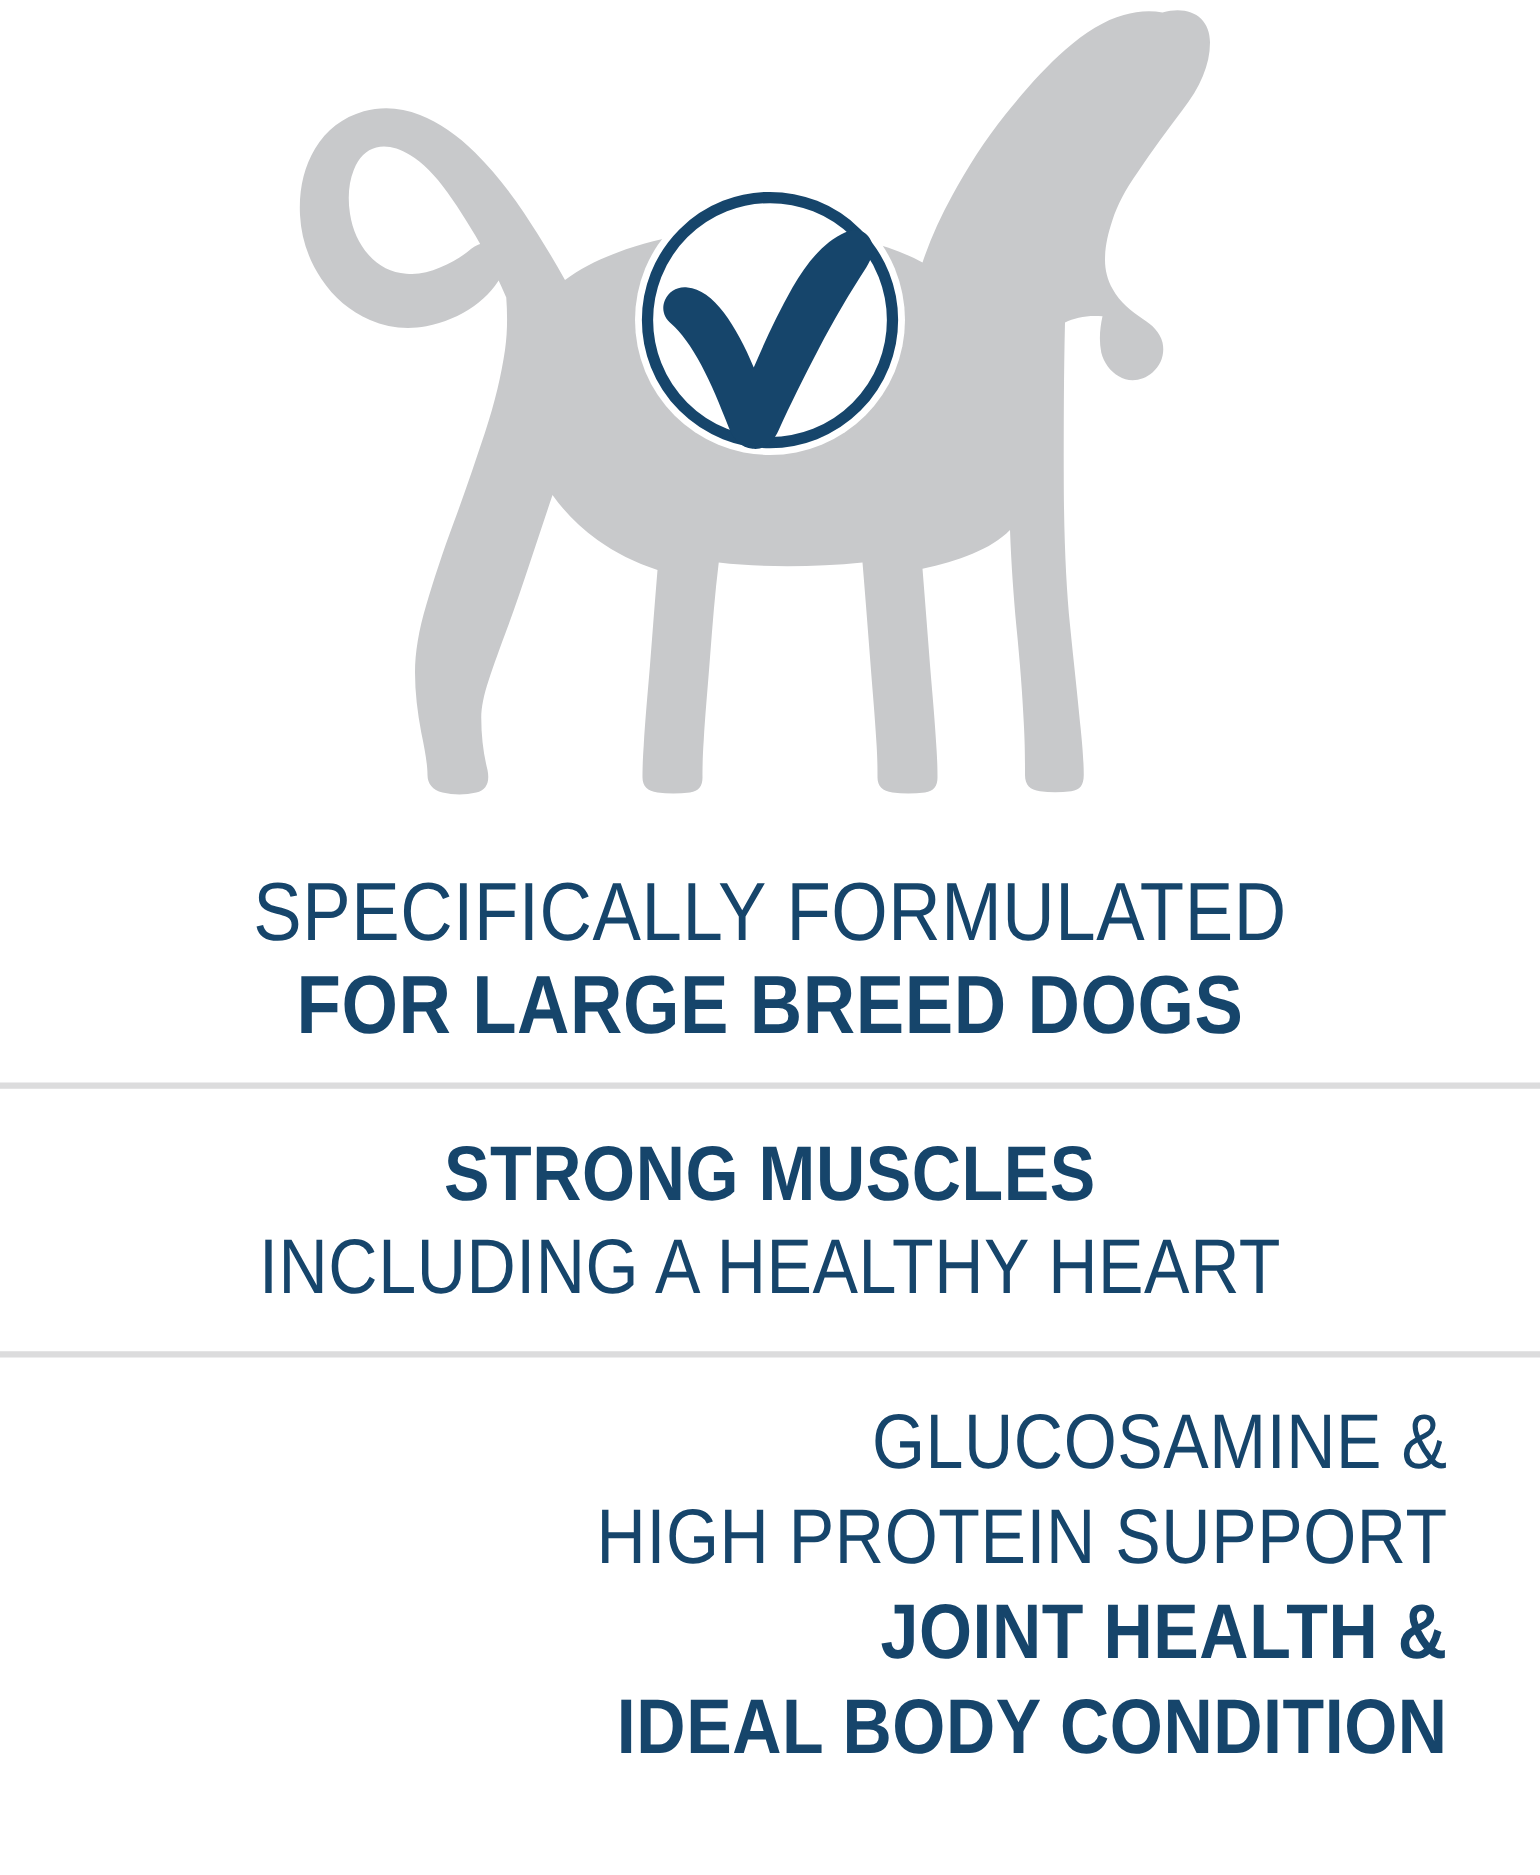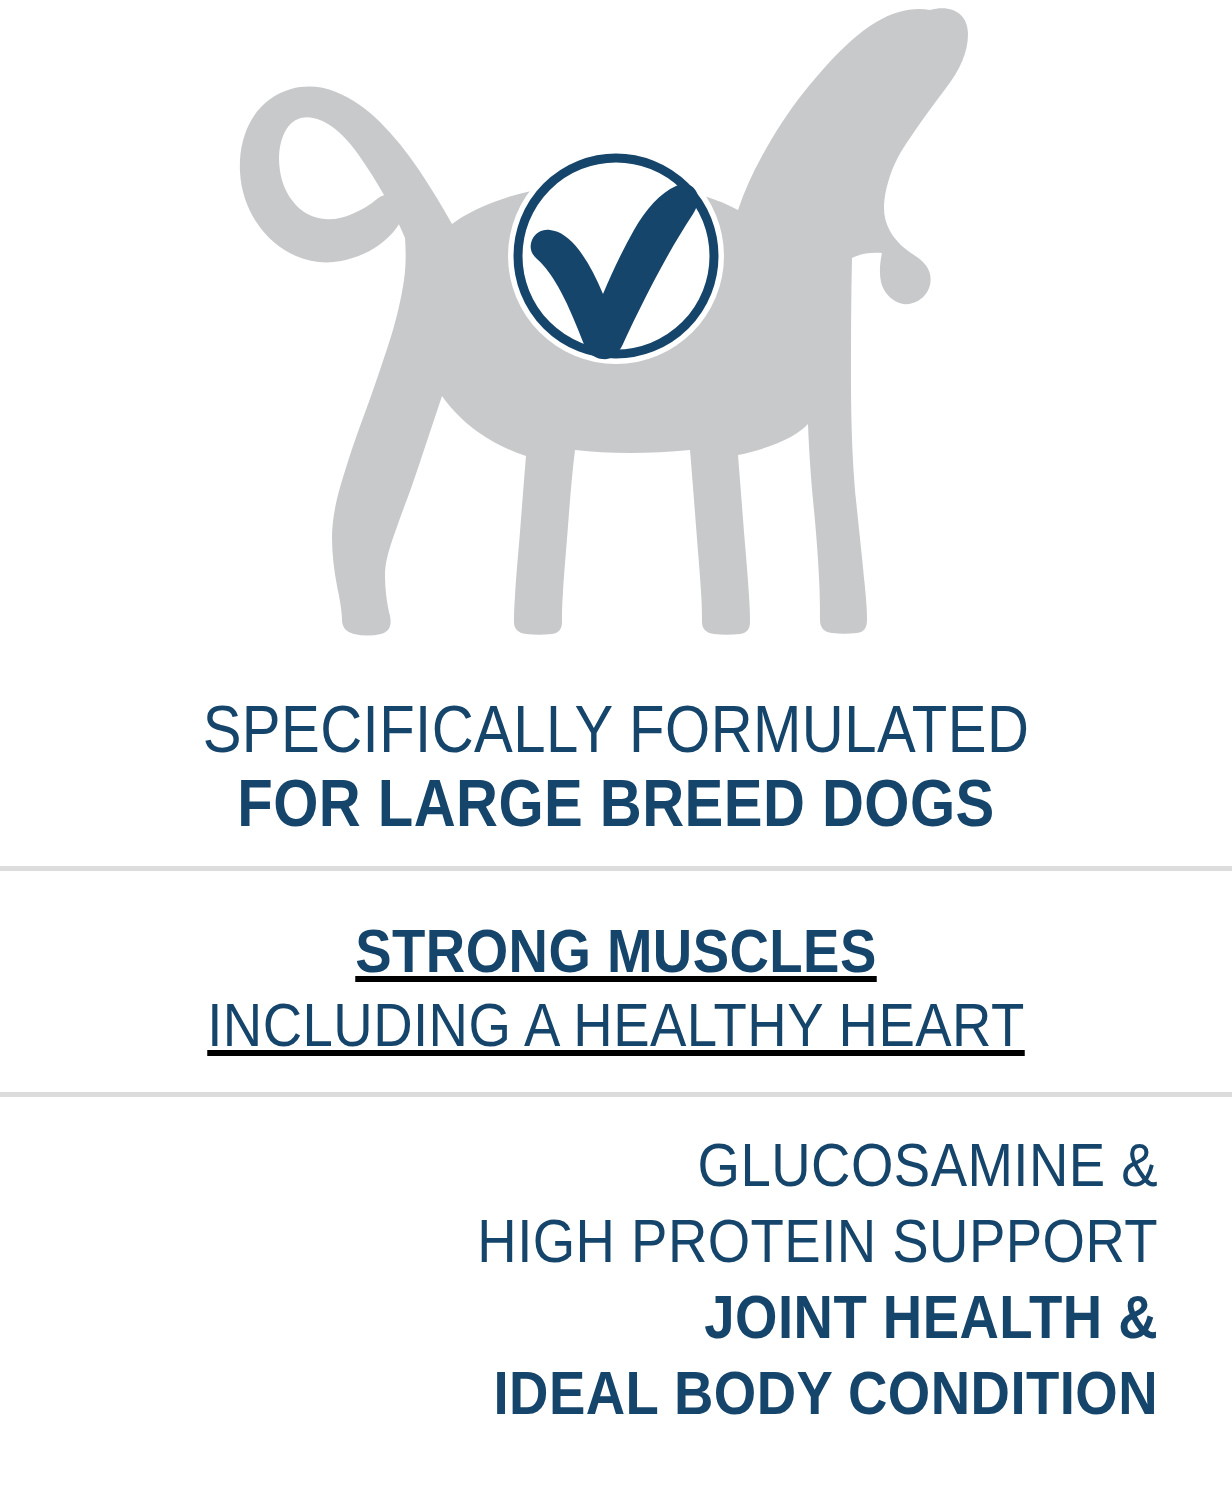--- a/index.html
+++ b/index.html
@@ -77,21 +77,21 @@
     font-stretch: condensed;
     transform: scaleX(0.88);
   }
 
   
   .block-1 { padding-top: 24px; padding-bottom: 26px; }
   .block-1 .l1 { font-size: 66px; line-height: 74px; }
   .block-1 .l2 { font-size: 66px; line-height: 74px; }
 
   
-  .block-2 { padding-top: 43px; padding-bottom: 30px; text-decoration: underline; }
+  .block-2 { padding-top: 32px; padding-bottom: 30px; }
   .block-2 .l1 { font-size: 62px; line-height: 74px; }
   .block-2 .l2 { font-size: 62px; line-height: 74px; }
 
   
   .block-3 { padding-top: 30px; padding-bottom: 8px; text-align: right; }
   .block-3 .l1 { font-size: 62px; line-height: 76px; }
   .block-3 .l2 { font-size: 62px; line-height: 76px; }
   .block-3 .l3 { font-size: 62px; line-height: 76px; }
   .block-3 .l4 { font-size: 62px; line-height: 76px; }
 </style>

